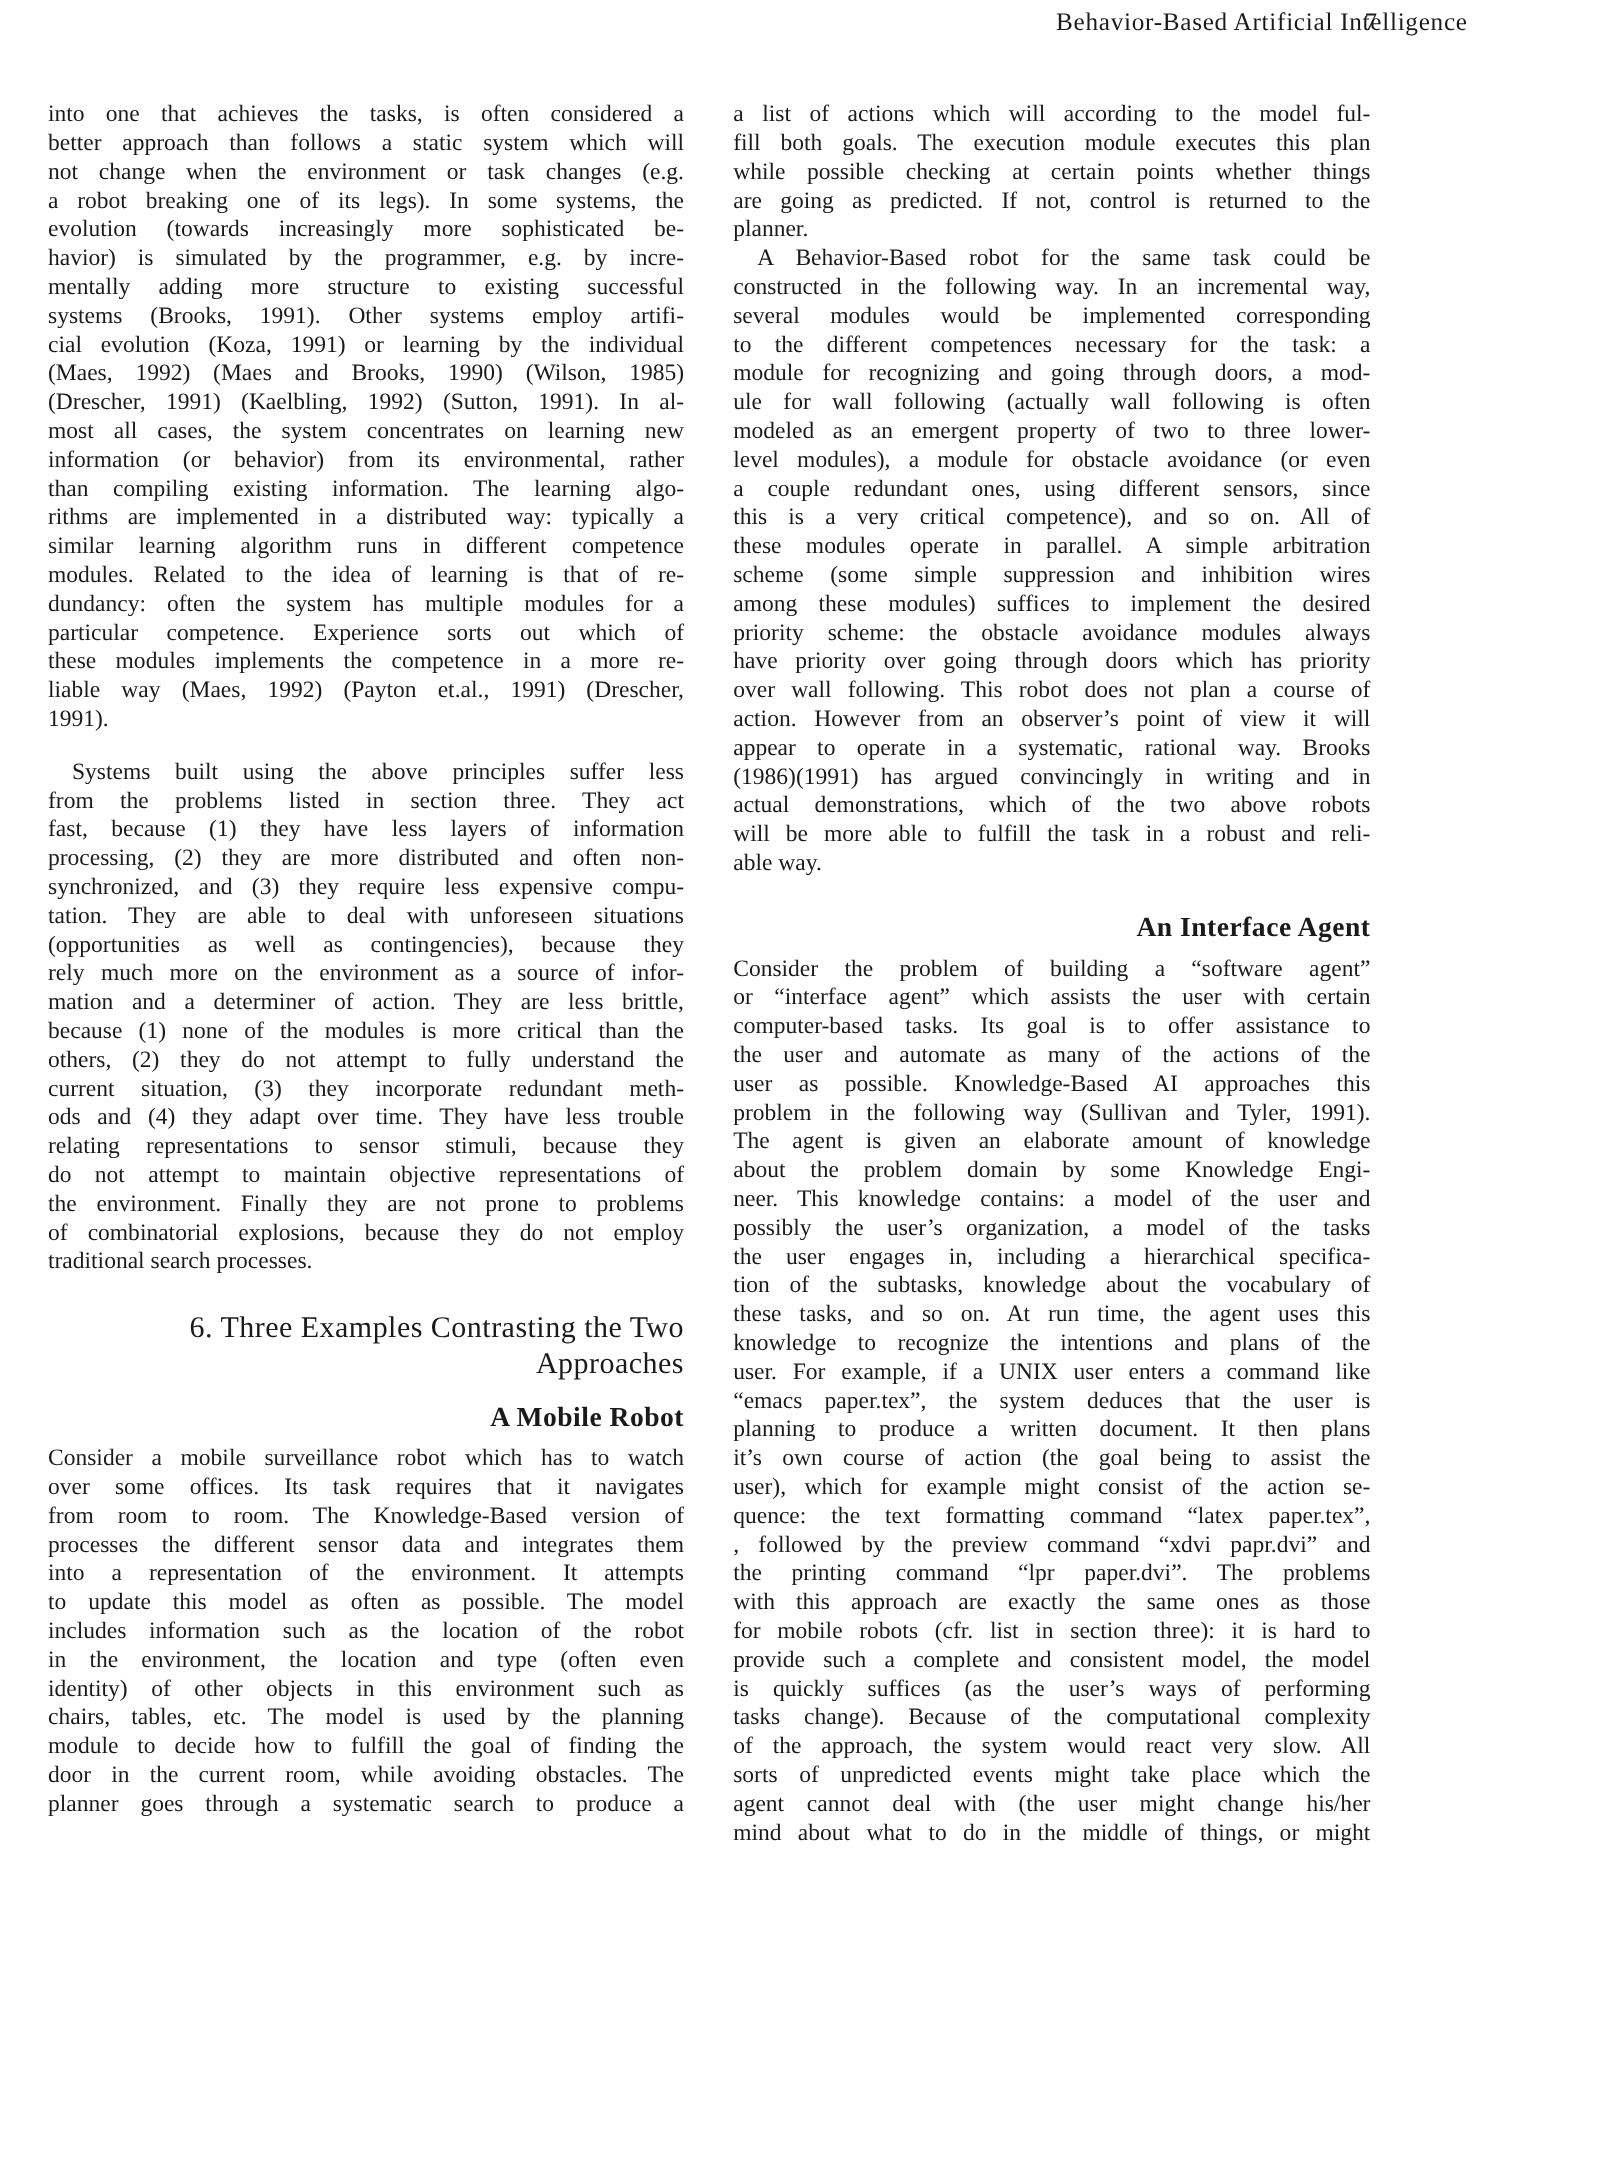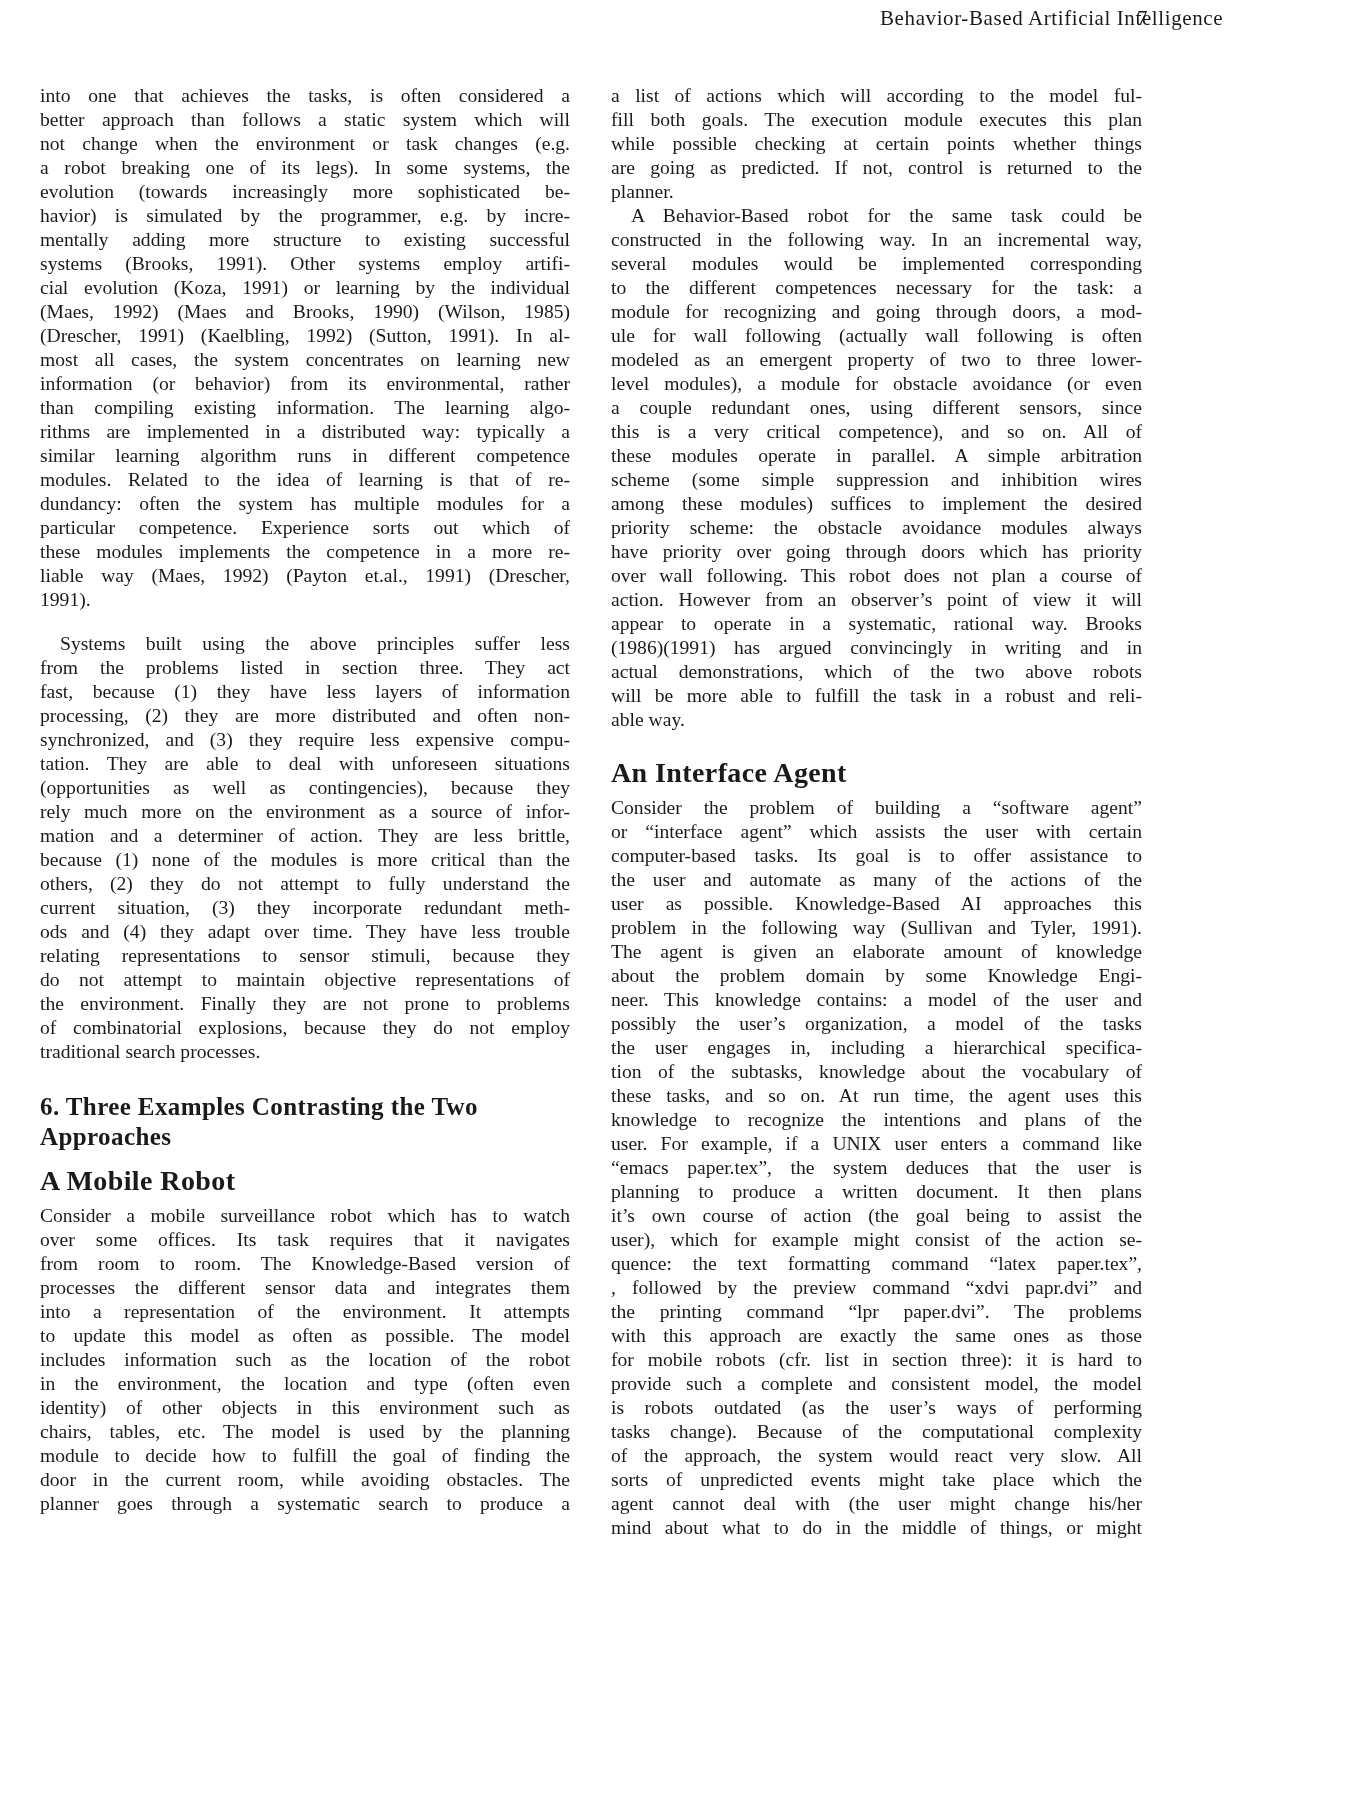--- a/index.html
+++ b/index.html
@@ -8,22 +8,22 @@
   .running-head { position: absolute; top: 6px; left: 880px; font-size: 21px; letter-spacing: 0.6px; }
   .page-num { position: absolute; top: 6px; left: 1137px; font-size: 21px; }
   .col { position: absolute; top: 84px; }
   .col.left { left: 40px; width: 530px; }
   .col.right { left: 611px; width: 531px; }
   .line { display: block; height: 24px; line-height: 24px; font-size: 19.6px;
           white-space: nowrap; text-align: justify; text-align-last: justify; }
   .line.last { text-align-last: left; }
   .line.indent { padding-left: 20px; }
   .gap { display: block; }
-  .h1 { font-weight: bold; font-size: 25px; text-align: left; line-height: 30px; letter-spacing: 0.4px; }
-  .h2 { font-weight: bold; font-size: 28px; line-height: 30px; letter-spacing: 0.4px; }
+  .h1 { font-weight: normal; font-size: 25px; text-align: right; line-height: 30px; letter-spacing: 0.4px; }
+  .h2 { font-weight: bold; font-size: 23px; line-height: 30px; letter-spacing: 0.4px; text-align: right; }
 </style>
 </head>
 <body>
 
 <div>
   <div class="running-head">Behavior-Based Artificial Intelligence</div>
   <div class="page-num">7</div>
 
   <div class="col left">
     <div>
@@ -150,21 +150,21 @@
       <span class="line">“emacs paper.tex”, the system deduces that the user is</span>
       <span class="line">planning to produce a written document. It then plans</span>
       <span class="line">it’s own course of action (the goal being to assist the</span>
       <span class="line">user), which for example might consist of the action se-</span>
       <span class="line">quence: the text formatting command “latex paper.tex”,</span>
       <span class="line">, followed by the preview command “xdvi papr.dvi” and</span>
       <span class="line">the printing command “lpr paper.dvi”. The problems</span>
       <span class="line">with this approach are exactly the same ones as those</span>
       <span class="line">for mobile robots (cfr. list in section three): it is hard to</span>
       <span class="line">provide such a complete and consistent model, the model</span>
-      <span class="line">is robots outdated (as the user’s ways of performing</span>
+      <span class="line">is quickly suffices (as the user’s ways of performing</span>
       <span class="line">tasks change). Because of the computational complexity</span>
       <span class="line">of the approach, the system would react very slow. All</span>
       <span class="line">sorts of unpredicted events might take place which the</span>
       <span class="line">agent cannot deal with (the user might change his/her</span>
       <span class="line">mind about what to do in the middle of things, or might</span>
     </div>
   </div>
 </div>
 
 </body></html>

